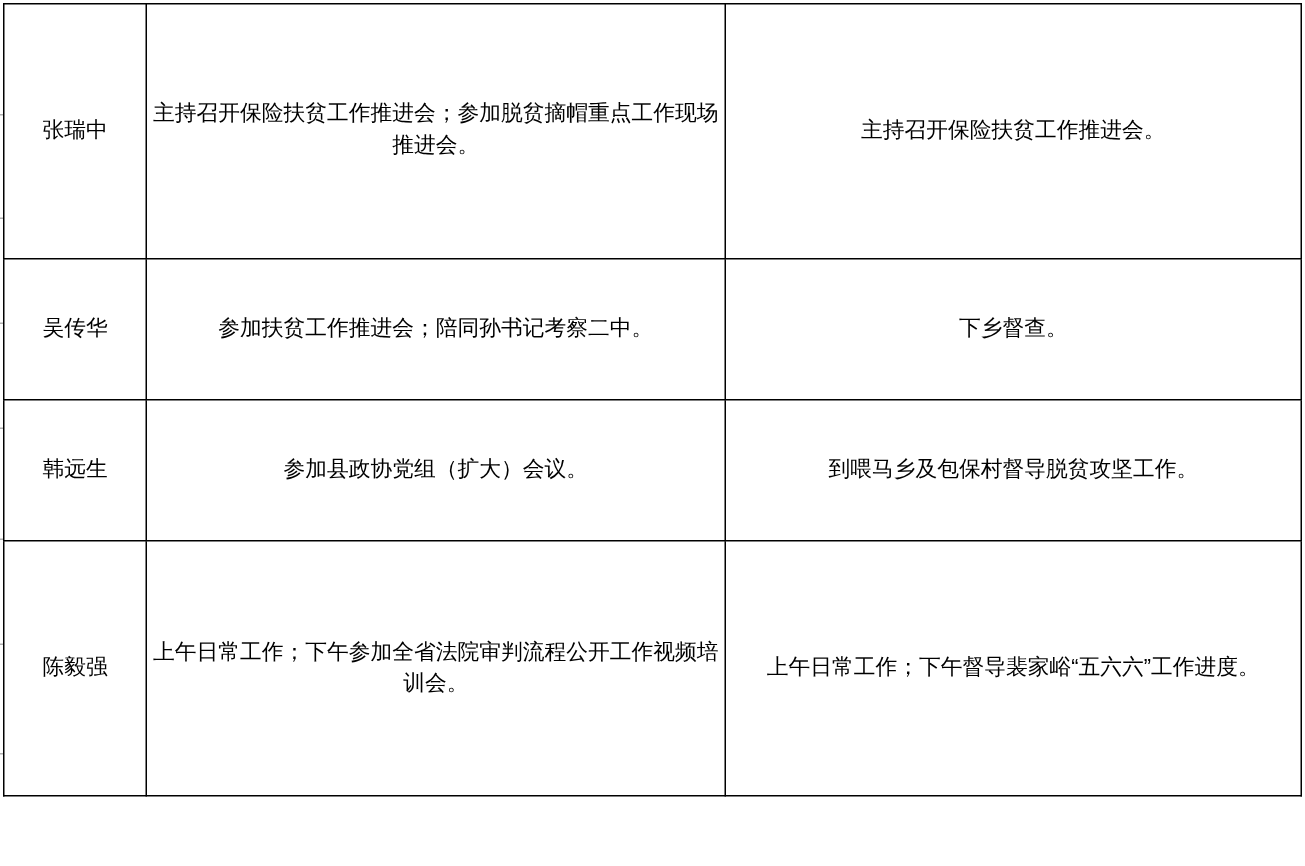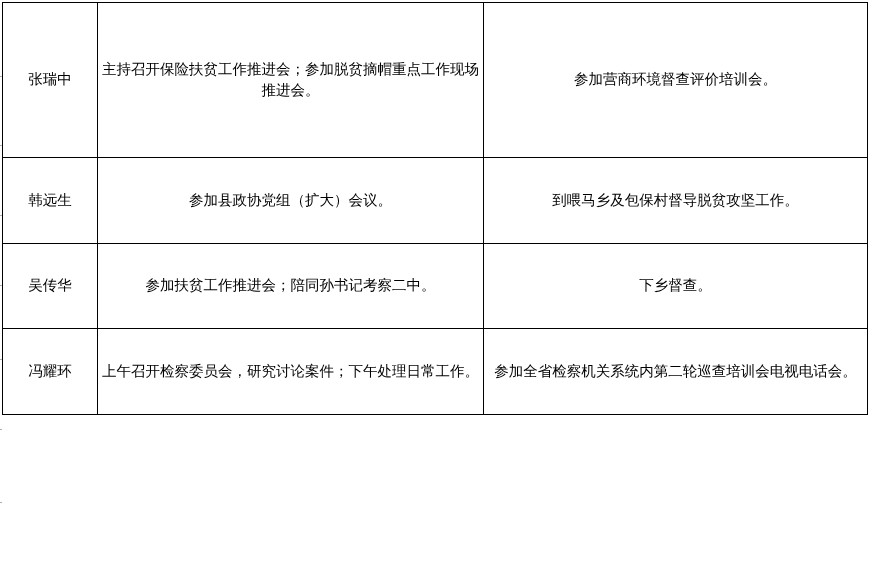--- a/index.html
+++ b/index.html
@@ -13,21 +13,21 @@
     position: relative;
     overflow: hidden;
     font-family: "Liberation Sans", sans-serif;
     color: #000000;
   }
   .doc-table {
     position: absolute;
     left: 2px;
     top: 2px;
     width: 865px;
-    height: 413px;
+    height: 529px;
     border-collapse: collapse;
     table-layout: fixed;
     background: #ffffff;
   }
   .doc-table td {
     border: 1px solid #000000;
     text-align: center;
     vertical-align: middle;
     font-size: 14.5px;
     line-height: 21px;
@@ -53,36 +53,36 @@
 <table class="doc-table">
   <colgroup>
     <col class="col-name">
     <col class="col-act1">
     <col class="col-act2">
   </colgroup>
   <tbody>
     <tr>
       <td>张瑞中</td>
       <td>主持召开保险扶贫工作推进会；参加脱贫摘帽重点工作现场推进会。</td>
-      <td>参加营商环境督查评价培训会。</td>
+      <td>主持召开保险扶贫工作推进会。</td>
+    </tr>
+    <tr>
+      <td>吴传华</td>
+      <td>参加扶贫工作推进会；陪同孙书记考察二中。</td>
+      <td>下乡督查。</td>
     </tr>
     <tr>
       <td>韩远生</td>
       <td>参加县政协党组（扩大）会议。</td>
       <td>到喂马乡及包保村督导脱贫攻坚工作。</td>
     </tr>
     <tr>
-      <td>吴传华</td>
-      <td>参加扶贫工作推进会；陪同孙书记考察二中。</td>
-      <td>下乡督查。</td>
-    </tr>
-    <tr>
-      <td>冯耀环</td>
-      <td>上午召开检察委员会，研究讨论案件；下午处理日常工作。</td>
-      <td>参加全省检察机关系统内第二轮巡查培训会电视电话会。</td>
+      <td>陈毅强</td>
+      <td>上午日常工作；下午参加全省法院审判流程公开工作视频培训会。</td>
+      <td>上午日常工作；下午督导裴家峪“五六六”工作进度。</td>
     </tr>
   </tbody>
 </table>
 
 <div class="edge-tick" style="top:76px"></div>
 <div class="edge-tick" style="top:145px"></div>
 <div class="edge-tick" style="top:215px"></div>
 <div class="edge-tick" style="top:285px"></div>
 <div class="edge-tick" style="top:359px"></div>
 <div class="edge-tick" style="top:429px"></div>

